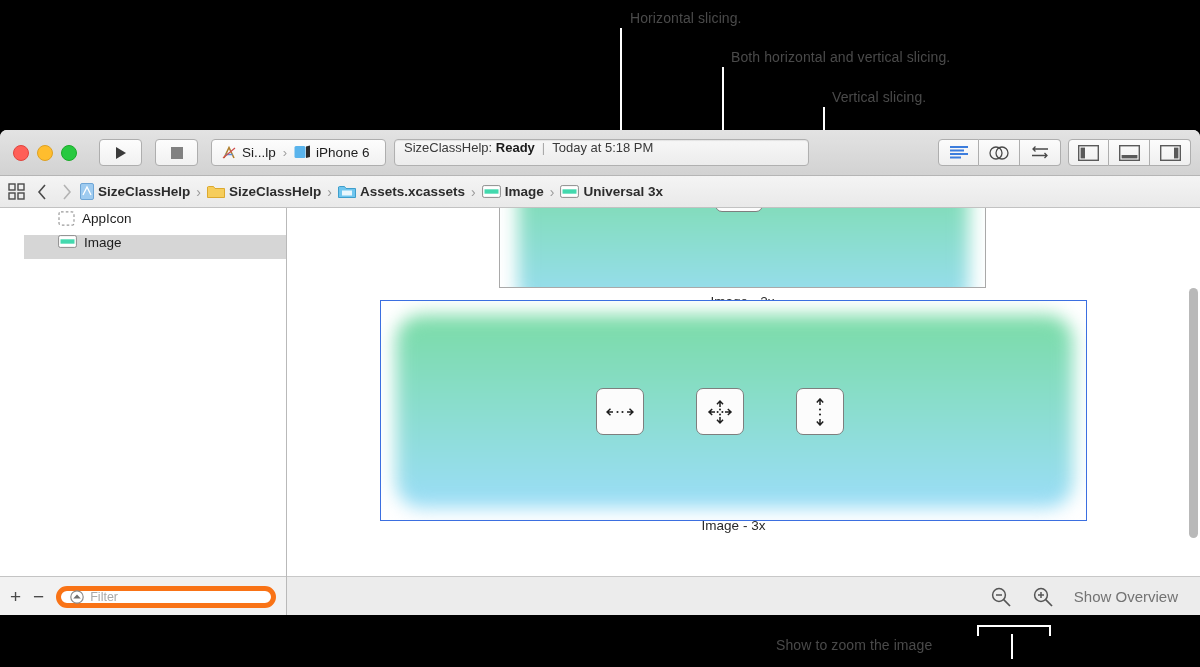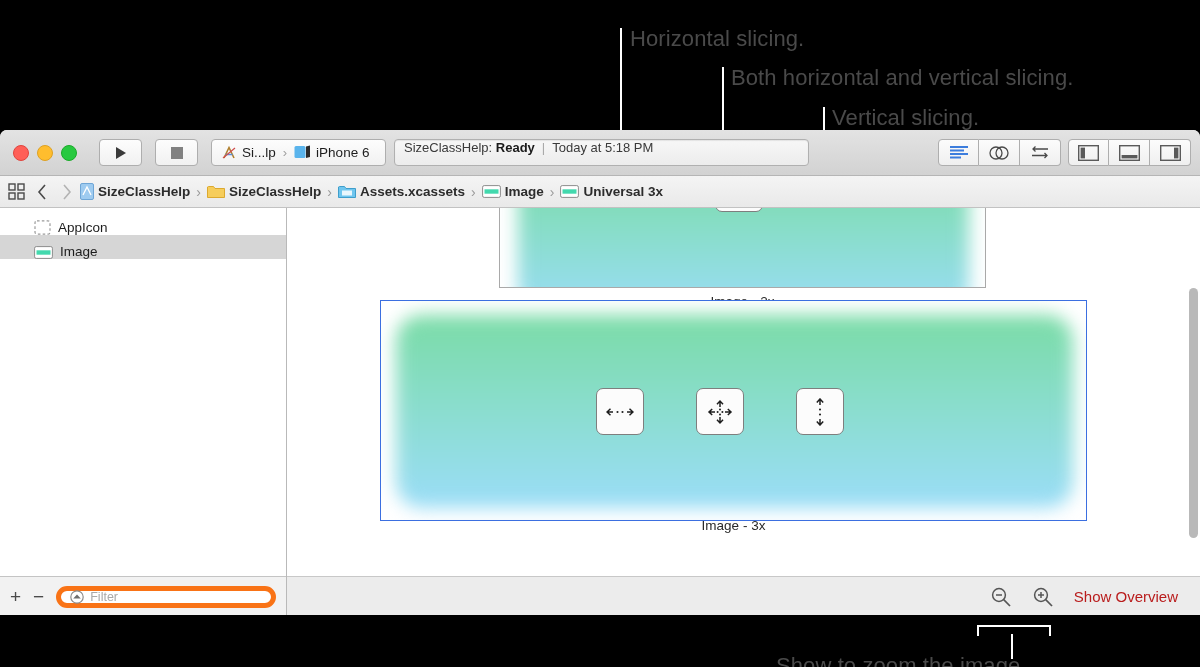--- a/index.html
+++ b/index.html
@@ -1,20 +1,20 @@
 <!DOCTYPE html>
 <html><head>
 <meta charset="utf-8">
 <style>
   html,body{margin:0;padding:0;background:#000;}
   body{width:1200px;height:667px;overflow:hidden;font-family:"Liberation Sans",sans-serif;}
   #root{position:relative;width:1200px;height:667px;background:#000;}
 
   
-  .callout-label{position:absolute;color:#4a4a4a;font-size:22px;letter-spacing:.1px;white-space:nowrap;margin-top:16px;}
+  .callout-label{position:absolute;color:#4a4a4a;font-size:14px;letter-spacing:.1px;white-space:nowrap;}
   .callout-line{position:absolute;background:#ffffff;width:2px;}
   .bracket{position:absolute;border:2px solid #ffffff;border-bottom:none;}
   .bracket-stem{position:absolute;width:2px;background:#ffffff;}
 
   
   #window{position:absolute;left:0;top:130px;width:1200px;height:485px;background:#fff;
           border-top-left-radius:7px;border-top-right-radius:7px;overflow:hidden;}
 
   
   .titlebar{position:relative;height:45px;
@@ -54,35 +54,35 @@
            font-size:13.5px;color:#2c2c2c;}
   .jb-nav{display:flex;align-items:center;gap:3px;margin-right:8px;}
   .crumb{display:flex;align-items:center;gap:4px;font-weight:bold;}
   .crumb-sep{color:#9a9a9a;margin:0 6px;font-size:14px;}
 
   
   .workarea{position:relative;height:408px;display:flex;}
   .sidebar{position:relative;width:286px;background:#fff;border-right:1px solid #b9b9b9;
            display:flex;flex-direction:column;}
   .side-list{flex:1;padding-top:3px;}
-  .side-row{height:24px;display:flex;align-items:flex-end;gap:7px;padding-left:34px;font-size:13.5px;color:#1d1d1d;}
+  .side-row{height:24px;display:flex;align-items:flex-start;gap:7px;padding-left:34px;font-size:13.5px;color:#1d1d1d;margin-left:24px;}
   .side-row.selected{background:#d6d6d6;}
   .side-bottom{height:39px;border-top:1px solid #c4c4c4;background:#f2f2f2;
                display:flex;align-items:center;gap:12px;padding:0 10px;}
   .pm-btn{font-size:19px;color:#4a4a4a;line-height:1;cursor:default;}
   .filter-box{flex:1;height:22px;box-sizing:border-box;background:#fff;border:5px solid #f97316;
               border-radius:11px;display:flex;align-items:center;gap:6px;padding:0 9px;}
   .filter-ph{font-size:12.5px;color:#a9a9a9;}
 
   .editor{position:relative;flex:1;background:#fff;overflow:hidden;}
   .canvas{position:absolute;left:0;top:0;right:0;bottom:39px;background:#fff;}
   .editor-bottom{position:absolute;left:0;right:0;bottom:0;height:39px;background:#ececec;
                  border-top:1px solid #c8c8c8;display:flex;align-items:center;justify-content:flex-end;
                  gap:20px;padding-right:22px;}
-  .ov-label{font-size:15px;color:#b91c1c;}
+  .ov-label{font-size:15px;color:#737373;}
 
   
   .slot{position:absolute;}
   .slot-frame{position:absolute;box-sizing:border-box;background:#fff;}
   .frame-2x{border:1px solid #a9a9a9;}
   .frame-3x{border:1px solid #3b6fe0;}
   .art{position:absolute;border-radius:26px;filter:blur(9px);}
   .slot-cap{position:absolute;width:100%;text-align:center;font-size:13.5px;color:#2a2a2a;}
 
   

